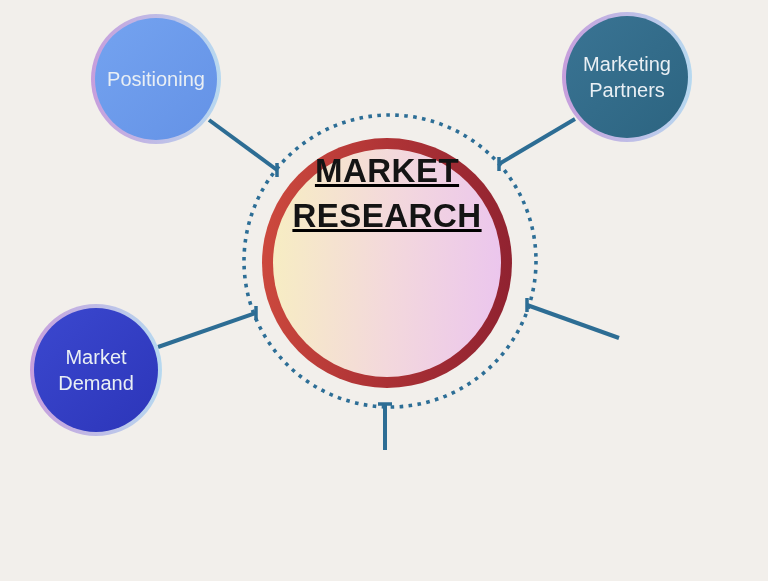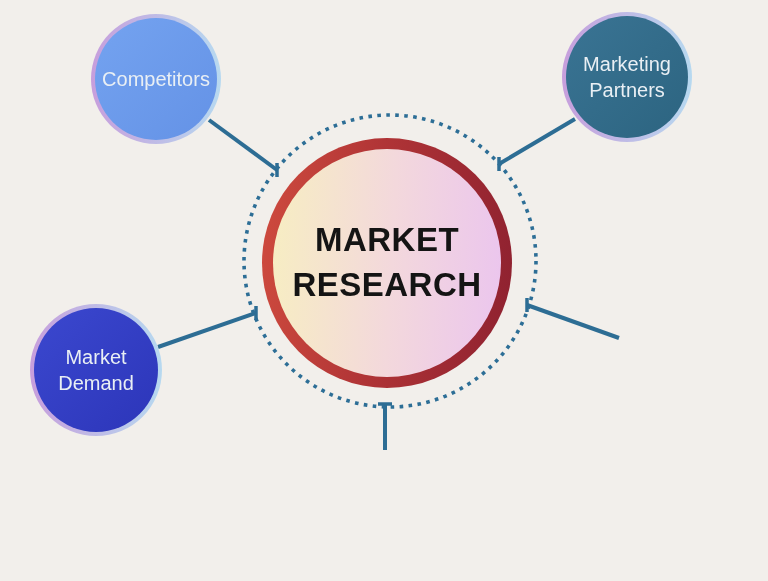--- a/index.html
+++ b/index.html
@@ -32,23 +32,23 @@
     box-sizing: border-box;
     padding: 11px;
     border-radius: 50%;
     background: linear-gradient(95deg, var(--r1, #CF4B3E), #B03436 45%, var(--r2, #8E2130));
   }
   .center-fill {
     width: 100%; height: 100%;
     border-radius: 50%;
     background: linear-gradient(93deg, var(--c1, #F7EEC2), var(--c2, #F3D8DC) 52%, var(--c3, #EBC5EE));
     display: flex;
-    align-items: center;
     justify-content: center;
     text-align: center;
+    text-decoration: underline;
   }
   .center-label {
     font-size: 33px;
     font-weight: 700;
     line-height: 1.36;
     letter-spacing: 0.5px;
     color: var(--ct, #141414);
     width: 210px;
   }
   
@@ -107,21 +107,21 @@
   </svg>
 
   <div class="center-ring" style="--r1: #CF4B3E; --r2: #8E2130;">
     <div class="center-fill" style="--c1: #F7EEC2; --c2: #F3D8DC; --c3: #EBC5EE;">
       <div class="center-label" style="--ct: #141414;">MARKET RESEARCH</div>
     </div>
   </div>
 
   <div class="node" id="node-competitors" style="--b1: #C79EDC; --b2: #B7D9F0;">
     <div class="node-fill" style="--f1: #74A3F0; --f2: #6492E6;">
-      <div class="node-label" style="--nt: #E9EFF4;">Competitors</div>
+      <div class="node-label" style="--nt: #E9EFF4;">Positioning</div>
     </div>
   </div>
 
   <div class="node" id="node-marketing" style="--b1: #C79EDC; --b2: #B7D9F0;">
     <div class="node-fill" style="--f1: #3A7494; --f2: #2C6480;">
       <div class="node-label" style="--nt: #E9EFF4;">Marketing Partners</div>
     </div>
   </div>
 
   <div class="node" id="node-demand" style="--b1: #C79EDC; --b2: #B7D9F0;">

